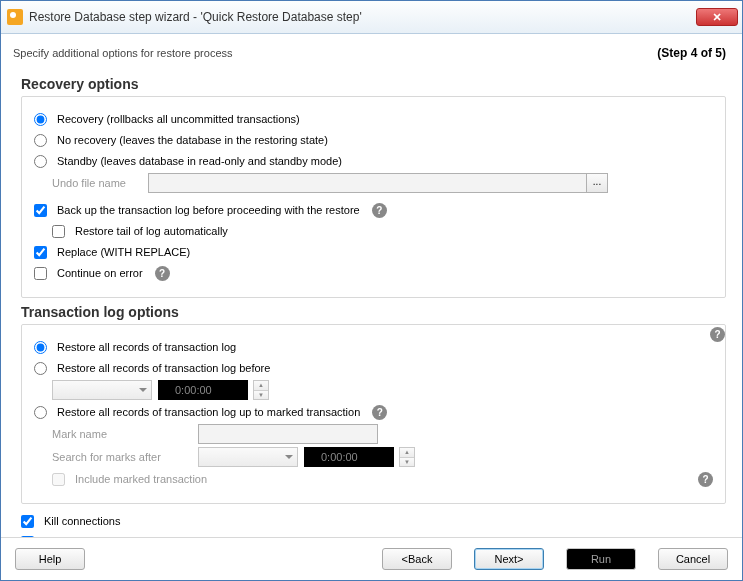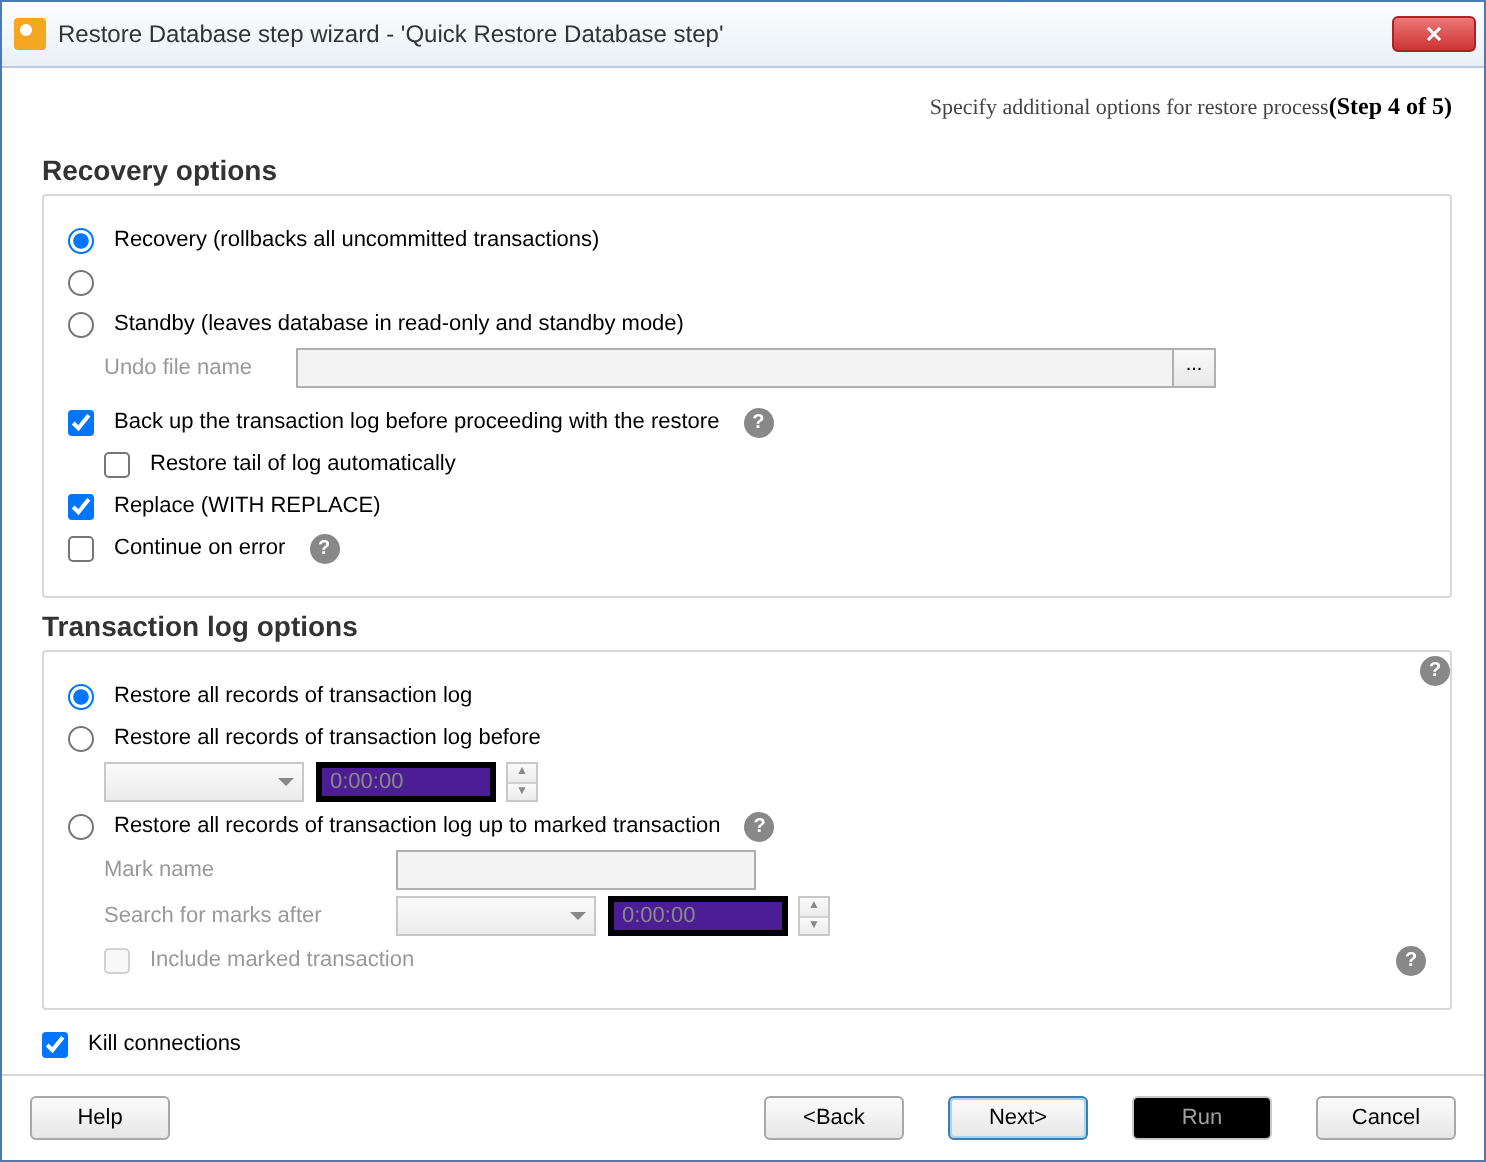--- a/index.html
+++ b/index.html
@@ -2,21 +2,21 @@
 <html><head>
 <meta charset="utf-8">
 <style>
 * { box-sizing: border-box; margin: 0; padding: 0; }
 body { font-family: "Segoe UI", Tahoma, sans-serif; font-size: 11px; background: #fff; width: 743px; height: 581px; border: 1px solid #4a7bb5; display: flex; flex-direction: column; }
 .titlebar { height: 26px; background: linear-gradient(#fdfefe, #e8f0f7); border-bottom: 1px solid #b8cde0; display: flex; align-items: center; padding: 16px 4px; }
 .titlebar-icon { width: 16px; height: 16px; margin: 0 6px 0 2px; background: #f5a623; border-radius: 2px; position: relative; }
 .titlebar-icon::after { content: ""; position: absolute; top: 3px; left: 3px; width: 6px; height: 6px; background: #fff; border-radius: 50%; }
 .titlebar-text { flex: 1; font-size: 12px; color: #333; }
 .close-btn { width: 42px; height: 18px; background: linear-gradient(#e77, #c33); border: 1px solid #a22; border-radius: 3px; color: #fff; display: flex; align-items: center; justify-content: center; font-weight: bold; font-size: 11px; cursor: pointer; }
-.header { padding: 12px 16px 10px 12px; display: flex; justify-content: flex-end; align-items: center; font-family: Liberation Serif, serif; }
+.header { padding: 12px 16px 10px 12px; display: flex; justify-content: space-between; align-items: center; }
 .header-sub { color: #444; }
 .step-ind { font-weight: bold; font-size: 12px; }
 .content { flex: 1; padding: 0 16px 8px 20px; overflow: auto; }
 .group-label { font-weight: bold; font-size: 14px; margin: 6px 0 4px 0; color: #333; }
 .group-box { border: 1px solid #d8d8d8; border-radius: 2px; padding: 10px 12px 12px 12px; margin-bottom: 2px; }
 .row { display: flex; align-items: center; margin: 3px 0; gap: 6px; min-height: 18px; }
 .indent1 { padding-left: 18px; }
 input[type=radio], input[type=checkbox] { margin-right: 4px; vertical-align: middle; }
 label { vertical-align: middle; }
 .disabled { color: #999; }
@@ -29,21 +29,21 @@
 .spinner { display: inline-flex; flex-direction: column; width: 16px; height: 20px; border: 1px solid #c8c8c8; margin-left: -1px; }
 .spinner span { flex: 1; display: flex; align-items: center; justify-content: center; font-size: 6px; color: #888; background: linear-gradient(#fafafa,#ececec); }
 .spinner span:first-child { border-bottom: 1px solid #d0d0d0; }
 .footer { border-top: 1px solid #d8d8d8; padding: 10px 14px; display: flex; align-items: center; gap: 22px; }
 .footer .spacer { flex: 1; }
 .btn { height: 22px; min-width: 70px; padding: 0 14px; border: 1px solid #a8a8a8; background: linear-gradient(#fcfcfc,#e6e6e6); border-radius: 3px; font-size: 11px; cursor: pointer; }
 .btn-default { border: 1px solid #3c7fb1; box-shadow: inset 0 0 0 1px #a8d4f2; }
 .btn-dis { color: #a0a0a0; border-color: #c8c8c8; background: #000000; cursor: default; }
 .undo-wrap { display: flex; flex: 1; max-width: 460px; }
 .undo-wrap .text-input { flex: 1; }
-.time-input { width: 90px; height: 20px; border: 3px solid #000000; padding: 0 4px; font-size: 11px; background: #4c1d95; color: #888; }
+.time-input { width: 90px; height: 20px; border: 1px solid #000000; padding: 0 16px; font-size: 11px; background: #000000; color: #888; }
 .rel { position: relative; }
 .help-right { position: absolute; right: 0; top: 2px; }
 .flexgrow { flex: 1; }
 .label-col { width: 140px; display: inline-block; }
 </style>
 </head>
 <body>
 
 <div class="titlebar">
   <div class="titlebar-icon"></div>
@@ -59,20 +59,21 @@
 <div class="content">
 
   <div class="group-label">Recovery options</div>
   <div class="group-box">
     <div class="row">
       <input type="radio" name="rec" checked="" style="">
       <label>Recovery (rollbacks all uncommitted transactions)</label>
     </div>
     <div class="row">
       <input type="radio" name="rec" style="">
+      <label>No recovery (leaves the database in the restoring state)</label>
     </div>
     <div class="row">
       <input type="radio" name="rec" style="">
       <label>Standby (leaves database in read-only and standby mode)</label>
     </div>
     <div class="row indent1">
       <span class="disabled label-col" style="width:90px">Undo file name</span>
       <div class="undo-wrap">
         <input class="text-input text-input-dis" disabled="" value="" style="">
         <div class="browse-btn">...</div>

